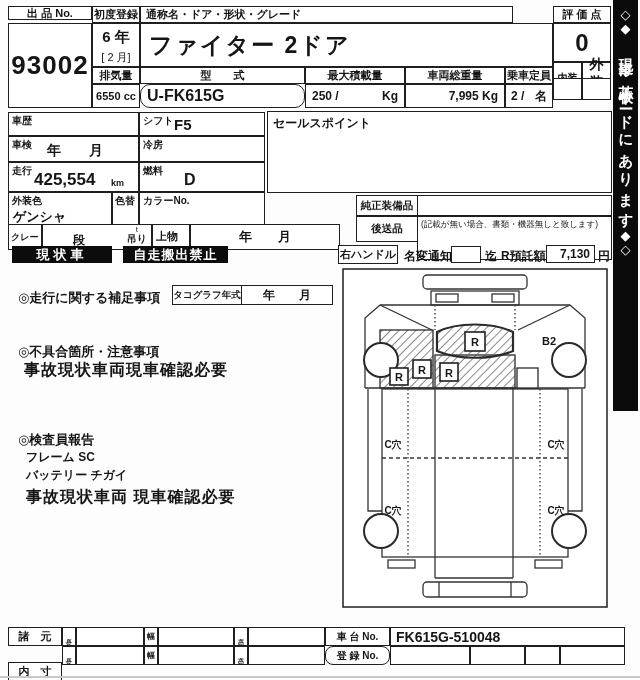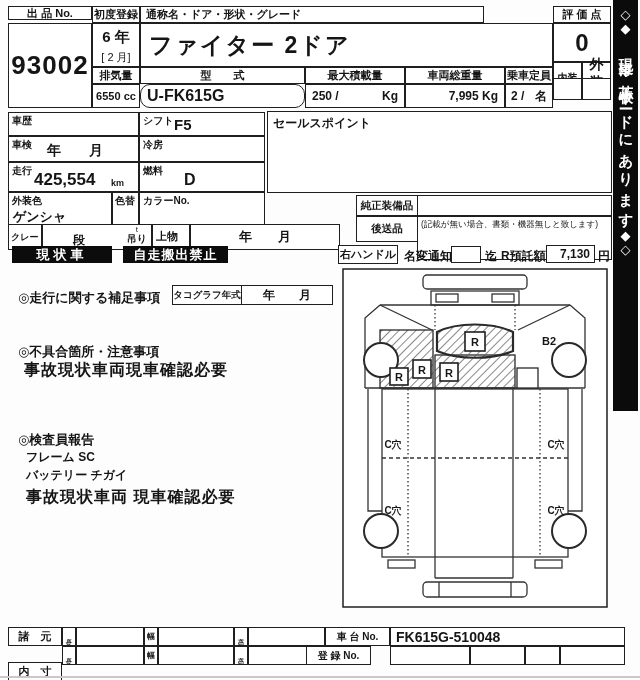--- a/index.html
+++ b/index.html
@@ -32,21 +32,21 @@
 
   <div class="cell ctr hdr" style="left:8px;top:6px;width:84px;height:14px;">出 品 No.</div>
   <div class="cell ctr" style="left:8px;top:23px;width:84px;height:85px;font-size:26px;font-weight:600;letter-spacing:1px;">93002</div>
 
   <div class="cell ctr hdr" style="left:92px;top:6px;width:48px;height:17px;">初度登録</div>
   <div class="cell" style="left:92px;top:23px;width:48px;height:44px;">
     <div class="ctr" style="height:26px;font-size:15px;font-weight:600;">6 年</div>
     <div class="ctr" style="height:14px;font-size:11px;">[ 2 月]</div>
   </div>
 
-  <div class="cell hdr" style="left:140px;top:6px;width:344px;height:17px;padding-left:5px;display:flex;align-items:center;">通称名・ドア・形状・グレード</div>
+  <div class="cell hdr" style="left:140px;top:6px;width:373px;height:17px;padding-left:5px;display:flex;align-items:center;">通称名・ドア・形状・グレード</div>
   <div class="cell" style="left:140px;top:23px;width:413px;height:44px;display:flex;align-items:center;padding-left:8px;font-size:23px;font-weight:700;letter-spacing:2px;">ファイター 2ドア</div>
 
   <div class="cell ctr hdr" style="left:92px;top:67px;width:48px;height:17px;">排気量</div>
   <div class="cell ctr hdr" style="left:140px;top:67px;width:165px;height:17px;">型　　式</div>
   <div class="cell ctr hdr" style="left:305px;top:67px;width:100px;height:17px;">最大積載量</div>
   <div class="cell ctr hdr" style="left:405px;top:67px;width:100px;height:17px;">車両総重量</div>
   <div class="cell ctr hdr" style="left:505px;top:67px;width:48px;height:17px;">乗車定員</div>
 
   <div class="cell ctr" style="left:92px;top:84px;width:48px;height:24px;font-size:11px;font-weight:600;">6550 cc</div>
   <div class="cell" style="left:140px;top:84px;width:165px;height:24px;display:flex;align-items:center;padding-left:6px;font-size:16px;font-weight:700;border-radius:10px;">U-FK615G</div>
@@ -252,20 +252,20 @@
   <div class="cell ctr" style="left:62px;top:646px;width:14px;height:19px;">
     <span class="vtxt" style="font-size:7px;">長さ</span>
   </div>
   <div class="cell" style="left:76px;top:646px;width:68px;height:19px;"></div>
   <div class="cell ctr" style="left:144px;top:646px;width:14px;height:19px;font-size:8px;font-weight:600;">幅</div>
   <div class="cell" style="left:158px;top:646px;width:76px;height:19px;"></div>
   <div class="cell ctr" style="left:234px;top:646px;width:14px;height:19px;">
     <span class="vtxt" style="font-size:7px;">高さ</span>
   </div>
   <div class="cell" style="left:248px;top:646px;width:77px;height:19px;"></div>
-  <div class="cell ctr" style="left:306px;top:646px;width:65px;height:19px;font-size:10px;font-weight:700;">登 録 No.</div>
+  <div class="cell ctr" style="left:325px;top:646px;width:65px;height:19px;font-size:10px;font-weight:700;border-radius:8px;">登 録 No.</div>
   <div class="cell" style="left:390px;top:646px;width:80px;height:19px;"></div>
   <div class="cell" style="left:470px;top:646px;width:55px;height:19px;"></div>
   <div class="cell" style="left:525px;top:646px;width:35px;height:19px;"></div>
   <div class="cell" style="left:560px;top:646px;width:65px;height:19px;"></div>
 
   <div class="grayline" style="top:676px;"></div>
 </div>
 
 </body></html>

